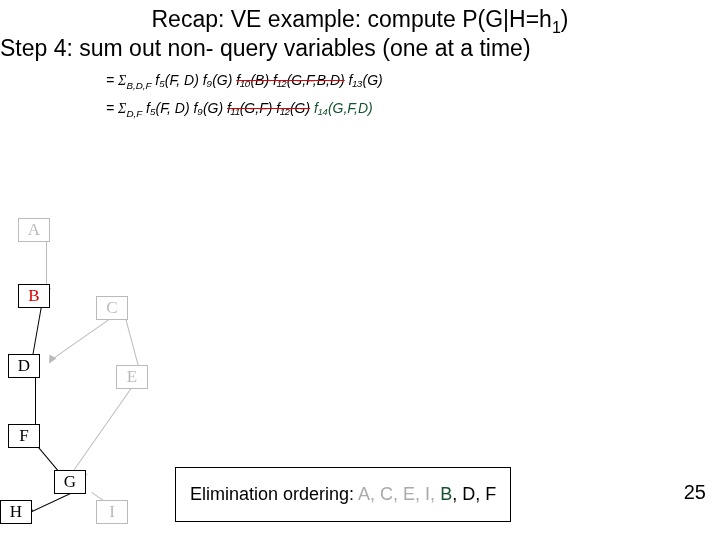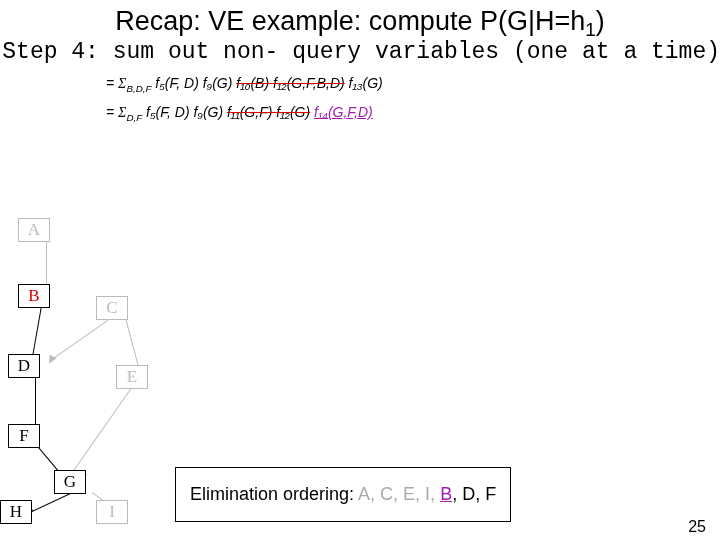--- a/index.html
+++ b/index.html
@@ -6,29 +6,28 @@
     margin: 0;
     padding: 0;
     width: 720px;
     height: 540px;
     font-family: Arial, Helvetica, sans-serif;
     background: #fff;
     position: relative;
     overflow: hidden;
   }
   .title {
-    font-size: 27px;
+    font-size: 23px;
     text-align: center;
     padding-top: 6px;
   }
   .subtitle {
     font-size: 23px;
-    text-align: right;
+    text-align: left;
     margin-top: -2px;
-    font-family: Liberation Mono, monospace;
   }
   .equations {
     font-size: 14px;
     margin-top: 10px;
     margin-left: 8px;
   }
   .eq-line {
     margin: 10px 0 10px 0;
     white-space: nowrap;
   }
@@ -79,24 +78,24 @@
     left: 175px;
     bottom: 18px;
     border: 1px solid #000;
     padding: 16px 14px;
     font-size: 18px;
   }
   .footer-box .gray { color: #aaa; }
   .page-num {
     position: absolute;
     right: 14px;
-    bottom: 4px;
-    font-size: 16px;
+    bottom: 36px;
+    font-size: 20px;
   }
-  .redpart { color: #a21caf; text-decoration: underline; }
+  .redpart { color: #14532d; }
 </style>
 </head>
 <body>
 
 <div class="title">
   <span>Recap: VE example: compute </span><span>P(G|H=h</span><sub>1</sub><span>)</span>
 </div>
 <div class="subtitle">Step 4: sum out non- query variables (one at a time)</div>
 
 <div class="equations">

